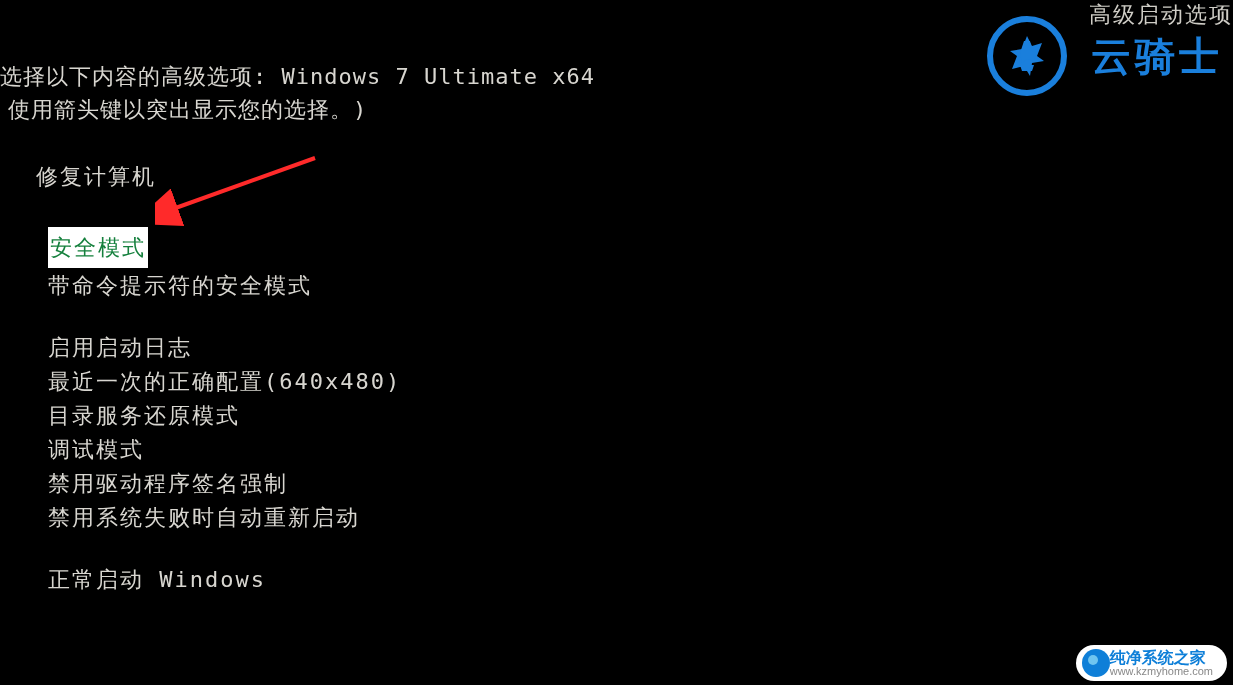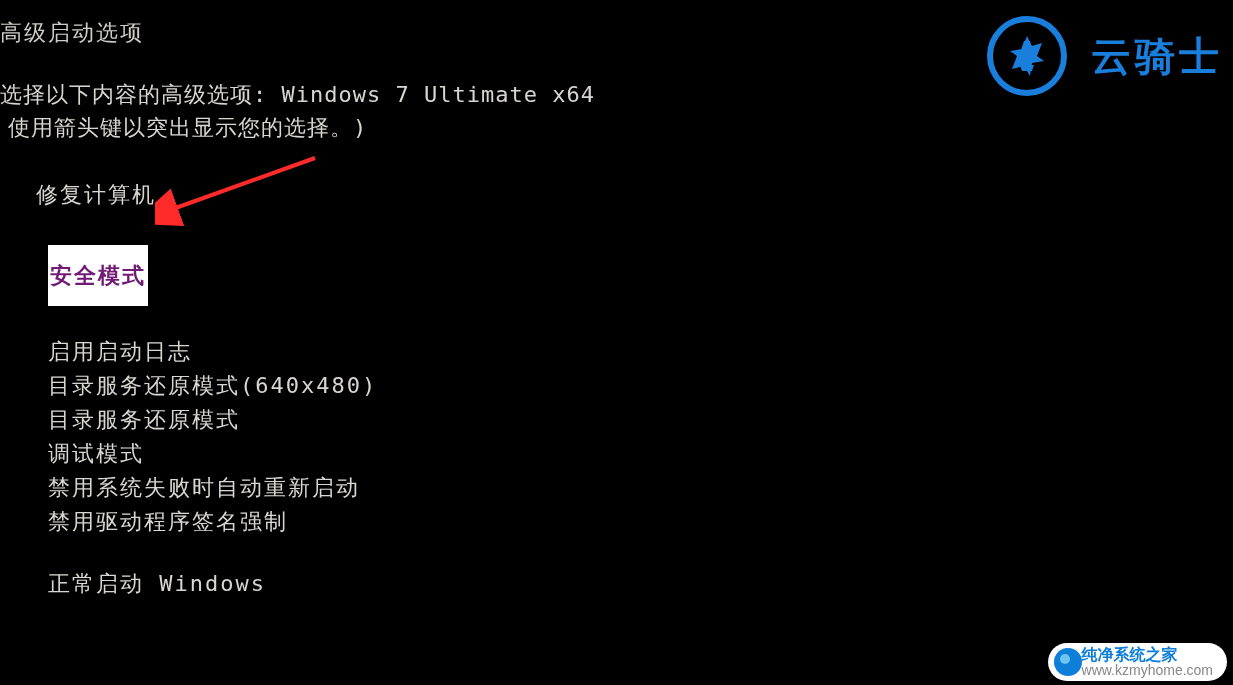--- a/index.html
+++ b/index.html
@@ -11,22 +11,22 @@
       width: 1233px;
       height: 685px;
       background: #000;
       color: #d8d6d0;
       font-family: "SimSun", "Microsoft YaHei", monospace;
       font-size: 22px;
       overflow: hidden;
       position: relative;
     }
     .title {
-      text-align: left;
-      padding-top: 18px;
+      text-align: right;
+      padding-top: 0;
       color: #cfcdc6;
       letter-spacing: 2px;
     }
     .content {
       padding-top: 30px;
       line-height: 1.5;
     }
     .prompt-line1 {
       padding-left: 0px;
       letter-spacing: 1px;
@@ -38,24 +38,23 @@
     .menu {
       padding-left: 48px;
       padding-top: 34px;
     }
     .menu-item {
       letter-spacing: 2px;
       margin-bottom: 1px;
     }
     .selected {
       background: #fff;
-      color: #701a75;
+      color: #15803d;
       display: inline-block;
-      padding: 14px 2px;
-      font-weight: bold;
+      padding: 4px 2px;
     }
     .spacer {
       height: 28px;
     }
     .desc {
       padding-left: 0px;
       padding-top: 30px;
       letter-spacing: 1px;
     }
     
@@ -117,21 +116,21 @@
       left: 6px;
     }
     .wm-bottom-text {
       color: #0e7fd8;
       font-size: 16px;
       font-weight: bold;
       line-height: 1;
     }
     .wm-bottom-url {
       color: #888;
-      font-size: 14px;
+      font-size: 11px;
       line-height: 1;
     }
     
     .arrow {
       position: absolute;
       top: 150px;
       left: 155px;
       pointer-events: none;
     }
     .repair {
@@ -148,27 +147,28 @@
   <div class="prompt-line1">选择以下内容的高级选项: Windows 7 Ultimate x64</div>
   <div class="prompt-line2">使用箭头键以突出显示您的选择。)</div>
 
   <div style="height:34px"></div>
   <div class="repair">修复计算机</div>
 
   <div class="menu">
     <div class="menu-item">
       <span class="selected">安全模式</span>
     </div>
+    <div class="menu-item">带命令提示符的安全模式</div>
     <div class="spacer"></div>
     <div class="menu-item">启用启动日志</div>
-    <div class="menu-item">目录服务还原模式(640x480)</div>
+    <div class="menu-item">最近一次的正确配置(640x480)</div>
     <div class="menu-item">目录服务还原模式</div>
     <div class="menu-item">调试模式</div>
+    <div class="menu-item">禁用驱动程序签名强制</div>
     <div class="menu-item">禁用系统失败时自动重新启动</div>
-    <div class="menu-item">禁用驱动程序签名强制</div>
     <div class="spacer"></div>
     <div class="menu-item">正常启动 Windows</div>
   </div>
 
   <div class="desc">
     
     
     
   </div>
 </div>

